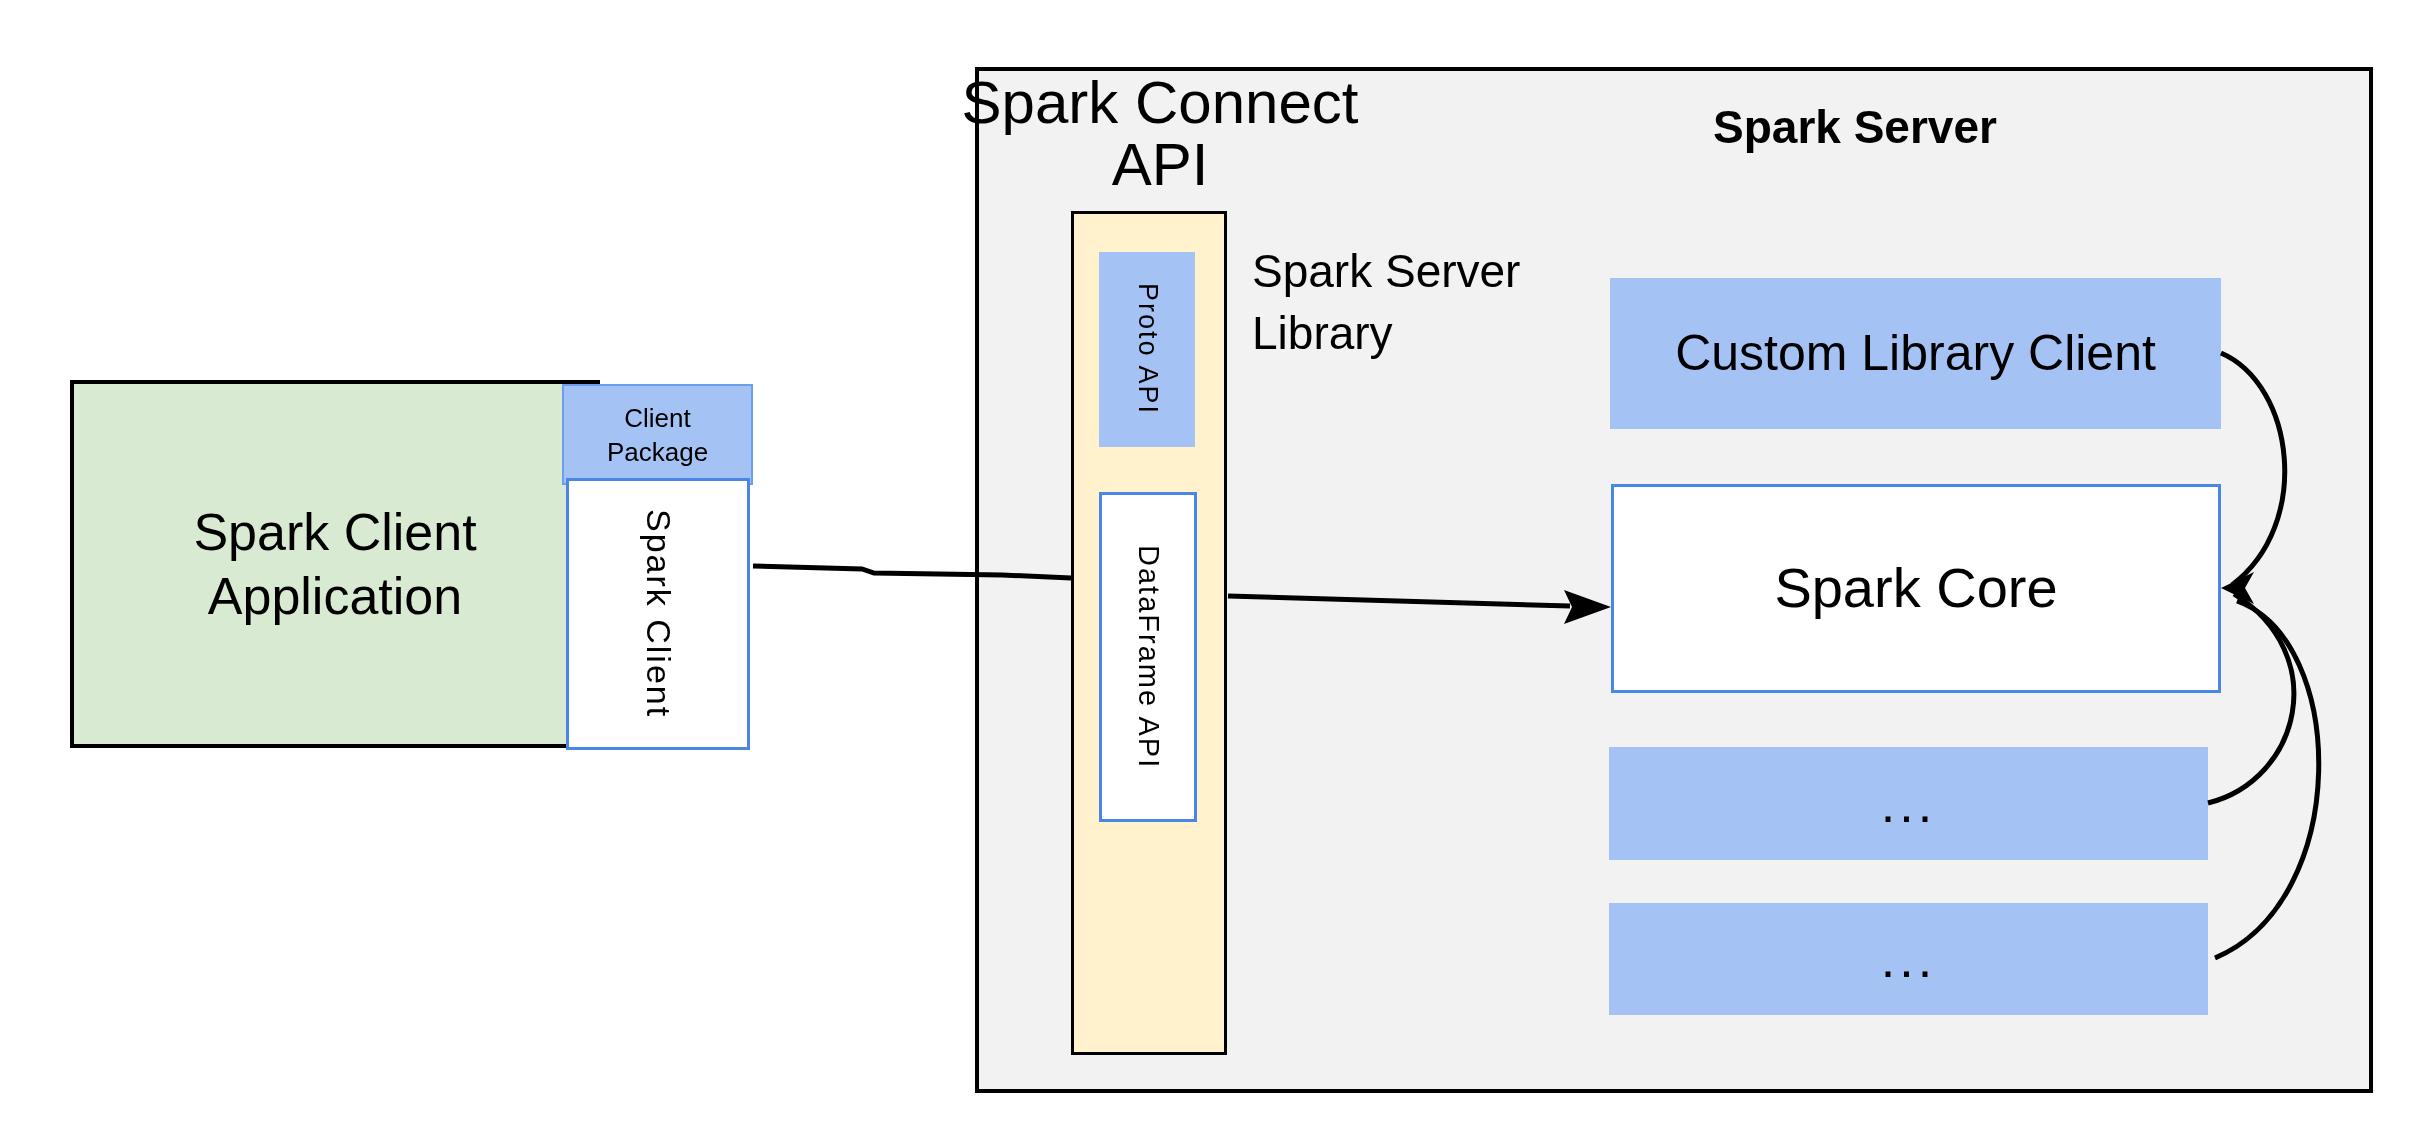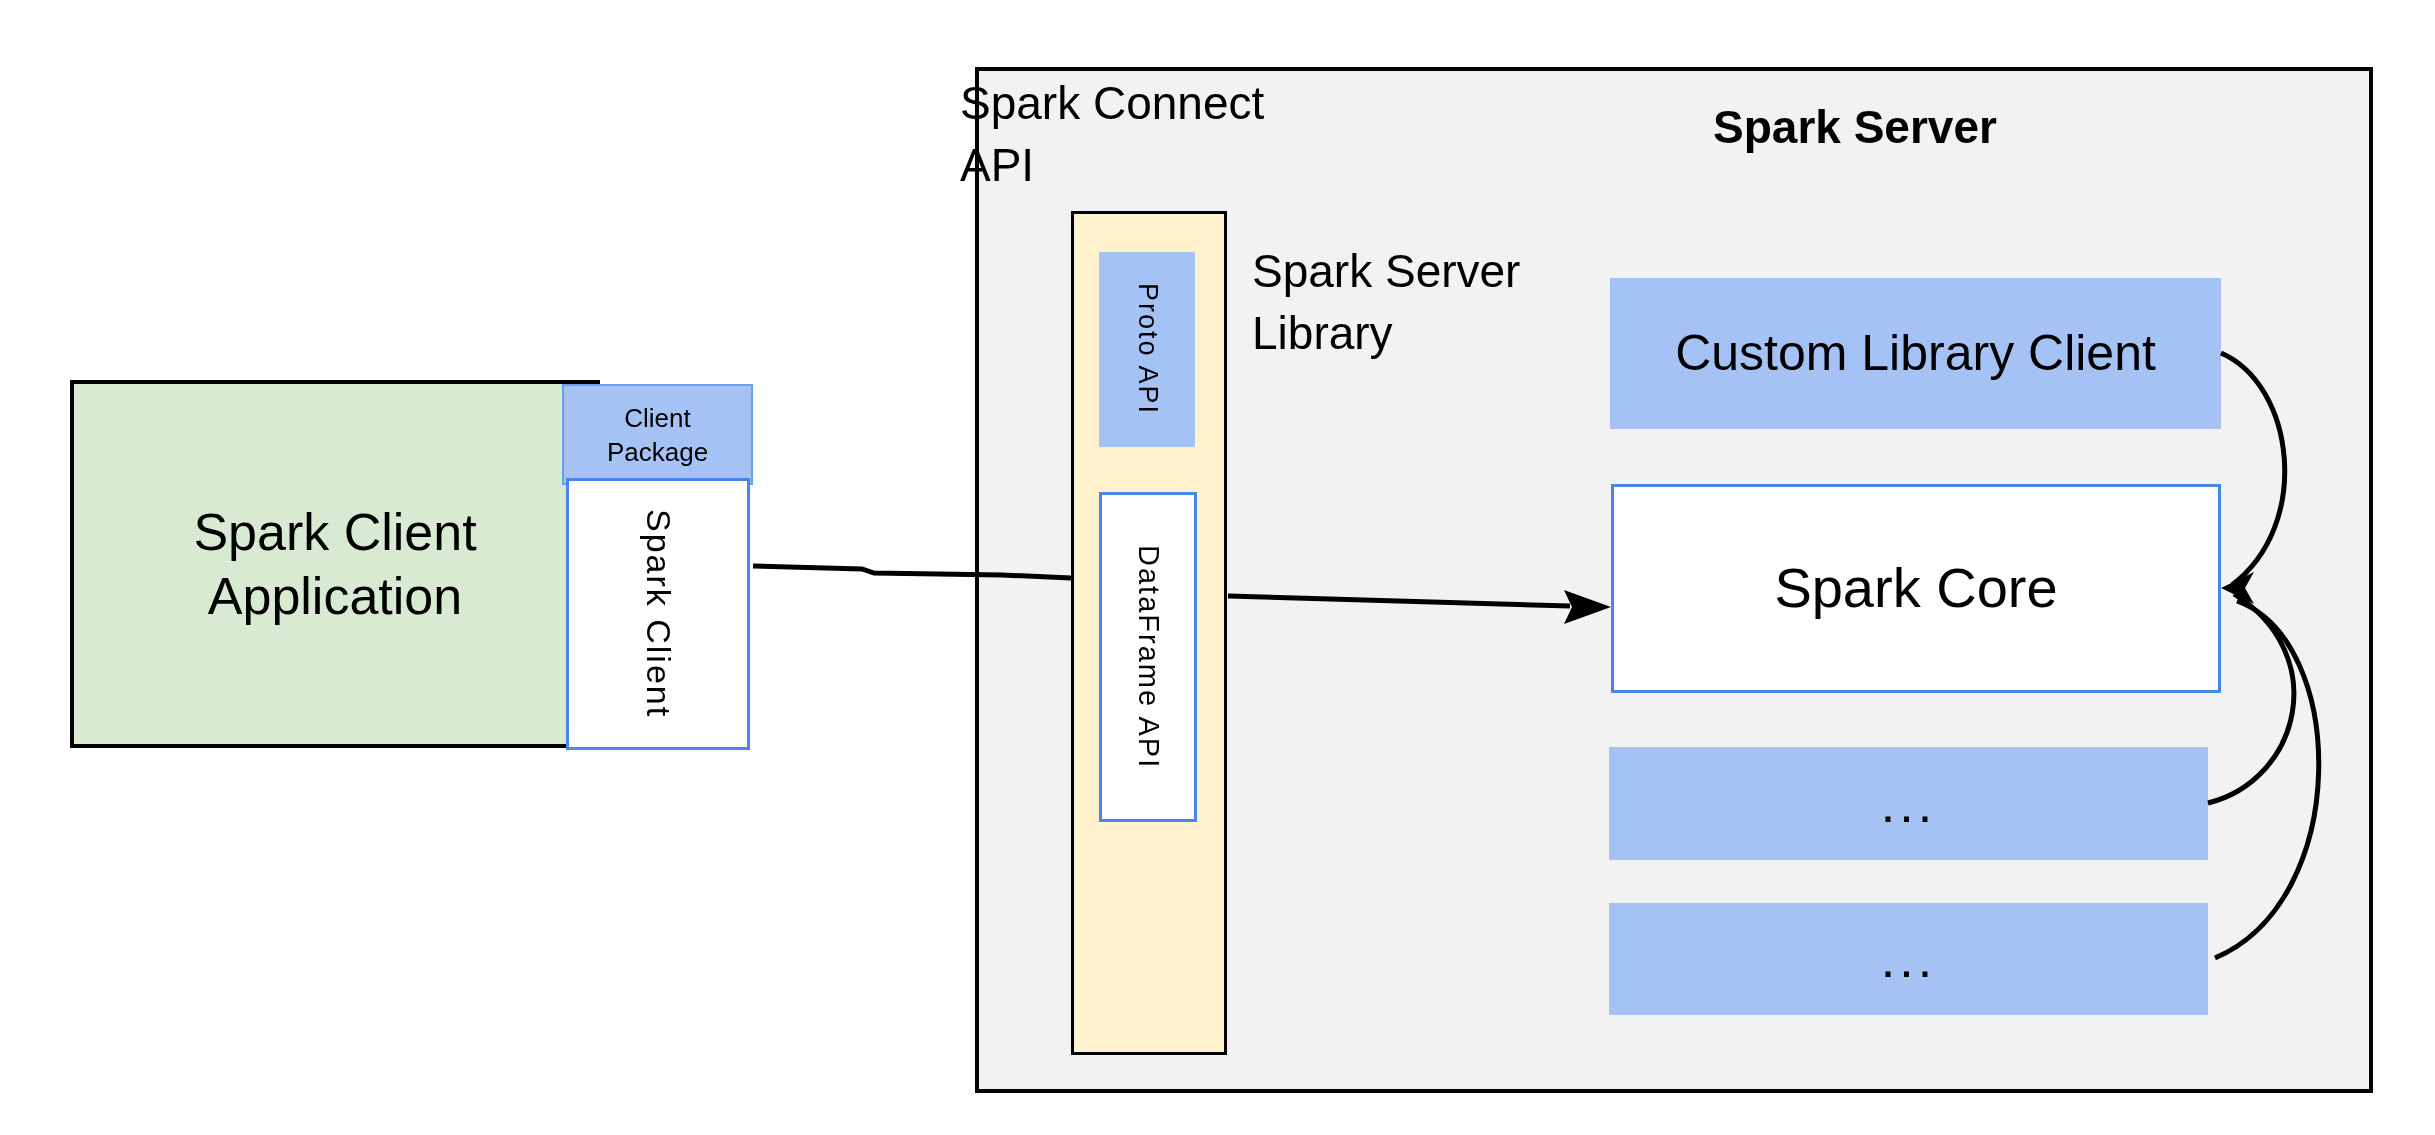--- a/index.html
+++ b/index.html
@@ -20,21 +20,21 @@
   .client-package .label{font-size:26px;line-height:34px;}
   .spark-client-box{left:566px;top:478px;width:184px;height:272px;background:var(--white);border:3px solid var(--blue-border);}
 
   
   .vtext{writing-mode:vertical-rl;text-orientation:mixed;letter-spacing:2px;}
   .vt-spark-client{font-size:34px;}
   .vt-proto{font-size:27px;}
   .vt-dataframe{font-size:29px;}
 
   
-  .connect-api-label{left:960px;top:72px;width:400px;font-size:46px;line-height:62px;}
+  .connect-api-label{left:960px;top:72px;width:400px;font-size:60px;line-height:62px;text-align:center;}
   .proto-box{left:1099px;top:252px;width:96px;height:195px;background:var(--blue-fill);}
   .dataframe-box{left:1099px;top:492px;width:98px;height:330px;background:var(--white);border:3px solid var(--blue-border);}
   .server-library-label{left:1252px;top:240px;width:340px;font-size:46px;line-height:62px;text-align:left;}
 
   
   .server-title{left:1655px;top:100px;width:400px;font-size:46px;font-weight:bold;text-align:center;}
   .custom-plugin{left:1610px;top:278px;width:611px;height:151px;background:var(--blue-fill);font-size:50px;}
   .spark-core{left:1611px;top:484px;width:610px;height:209px;background:var(--white);border:3px solid var(--blue-border);font-size:56px;}
   .plugin-slot-1{left:1609px;top:747px;width:599px;height:113px;background:var(--blue-fill);}
   .plugin-slot-2{left:1609px;top:903px;width:599px;height:112px;background:var(--blue-fill);}

